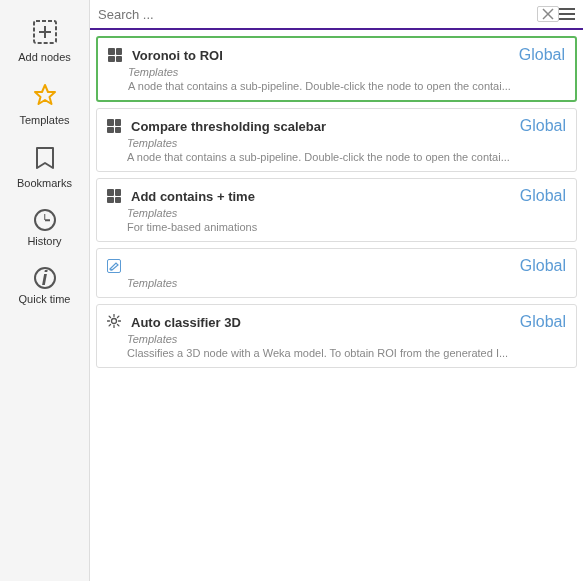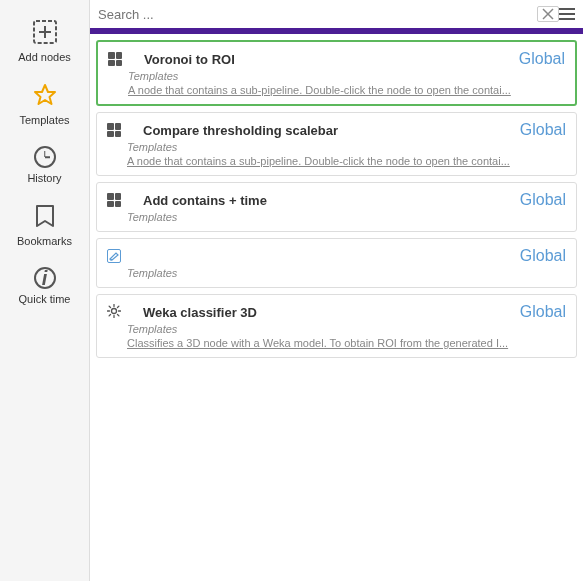--- a/index.html
+++ b/index.html
@@ -118,21 +118,21 @@
       background: #fff;
       height: 581px;
       overflow: hidden;
     }
 
     
     .search-bar {
       display: flex;
       align-items: center;
       padding: 6px 8px;
-      border-bottom: 6px solid #4c1d95;
+      border-bottom: 2px solid #4c1d95;
       background: #fff;
       gap: 0;
     }
 
     .search-input {
       flex: 1;
       border: none;
       outline: none;
       font-size: 13px;
       color: #aaa;
@@ -180,21 +180,21 @@
     .item-header {
       display: flex;
       align-items: center;
       justify-content: space-between;
       gap: 6px;
     }
 
     .item-title-row {
       display: flex;
       align-items: center;
-      gap: 22px;
+      gap: 10px;
     }
 
     .item-grid-icon {
       width: 14px;
       height: 14px;
       display: inline-grid;
       grid-template-columns: 1fr 1fr;
       grid-template-rows: 1fr 1fr;
       gap: 1px;
       flex-shrink: 0;
@@ -225,21 +225,20 @@
       margin-left: 20px;
     }
 
     .item-description {
       font-size: 11px;
       color: #888;
       margin-left: 20px;
       white-space: nowrap;
       overflow: hidden;
       text-overflow: ellipsis;
-      text-decoration: underline;
     }
 
     
     .gear-icon {
       font-size: 14px;
       color: #555;
       line-height: 1;
     }
 
     
@@ -289,32 +288,32 @@
   <div class="sidebar-item active">
     <div class="icon star-icon">
       <svg width="24" height="24" viewBox="0 0 24 24">
         <polygon points="12,2 15,9 22,9 16.5,14 18.5,21 12,17 5.5,21 7.5,14 2,9 9,9" fill="none" stroke="#f0a500" stroke-width="2" stroke-linejoin="round"></polygon>
       </svg>
     </div>
     <span class="label">Templates</span>
   </div>
 
   <div class="sidebar-item">
-    <div class="icon clock-icon">
-    </div>
-    <span class="label">History</span>
-  </div>
-
-  <div class="sidebar-item">
     <div class="icon">
       <svg width="22" height="24" viewBox="0 0 22 24">
         <path d="M3 2 H19 V22 L11 17 L3 22 Z" fill="none" stroke="#555" stroke-width="2" stroke-linejoin="round"></path>
       </svg>
     </div>
     <span class="label">Bookmarks</span>
+  </div>
+
+  <div class="sidebar-item">
+    <div class="icon clock-icon">
+    </div>
+    <span class="label">History</span>
   </div>
 
   <div class="sidebar-item">
     <div class="icon info-circle">i</div>
     <span class="label">Quick time</span>
   </div>
 
 </div>
 
 <div class="main-content">
@@ -377,20 +376,21 @@
             <div class="cell"></div>
               <div class="cell"></div>
             <div class="cell"></div>
               <div class="cell"></div>
           </div>
           <span class="item-title">Add contains + time</span>
         </div>
         <span class="item-global">Global</span>
       </div>
       <div class="item-category">Templates</div>
+      <div class="item-description">For time-based animations</div>
     </div>
 
     <div class="list-item">
       <div class="item-header">
         <div class="item-title-row">
           <div class="edit-icon">
             <svg width="10" height="10" viewBox="0 0 10 10">
               <path d="M1 8 L7 2 L9 4 L3 9 Z" fill="none" stroke="#5b9bd5" stroke-width="1.2"></path>
               <line x1="1" y1="9" x2="3" y2="9" stroke="#5b9bd5" stroke-width="1.2"></line>
             </svg>
@@ -405,21 +405,21 @@
       <div class="item-header">
         <div class="item-title-row">
           <span class="gear-icon">
             <svg width="14" height="14" viewBox="0 0 14 14">
               <circle cx="7" cy="7" r="2.5" fill="none" stroke="#555" stroke-width="1.3"></circle>
               <path d="M7 0.5 L7 2.5 M7 11.5 L7 13.5 M0.5 7 L2.5 7 M11.5 7 L13.5 7
                        M2.1 2.1 L3.5 3.5 M10.5 10.5 L11.9 11.9
                        M11.9 2.1 L10.5 3.5 M3.5 10.5 L2.1 11.9" stroke="#555" stroke-width="1.3" stroke-linecap="round"></path>
             </svg>
           </span>
-          <span class="item-title">Weka classifier 3D</span>
+          <span class="item-title">Auto classifier 3D</span>
         </div>
         <span class="item-global">Global</span>
       </div>
       <div class="item-category">Templates</div>
       <div class="item-description">Classifies a 3D node with a Weka model. To obtain ROI from the generated I...</div>
     </div>
 
   </div>
 </div>
 

